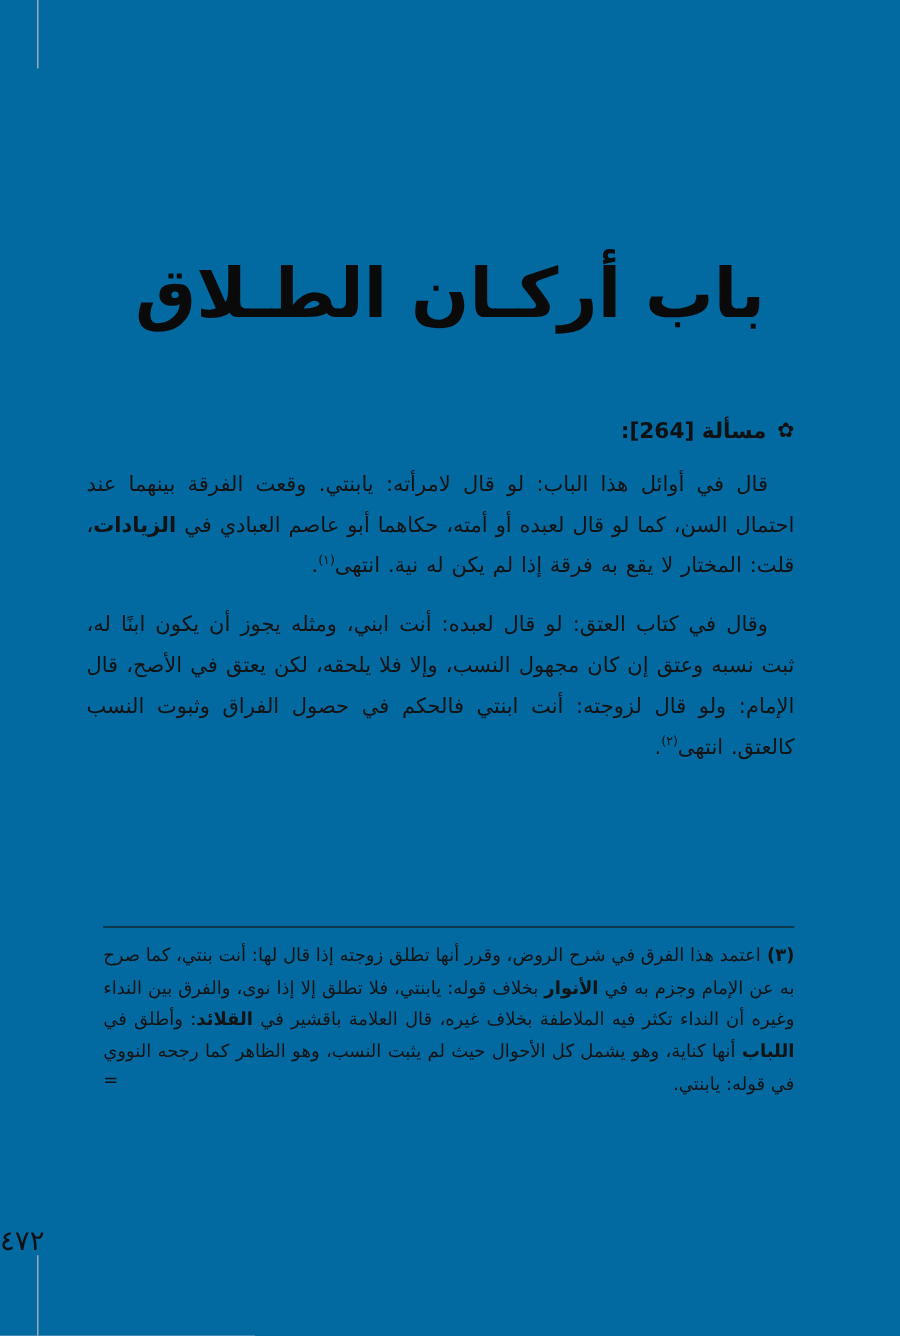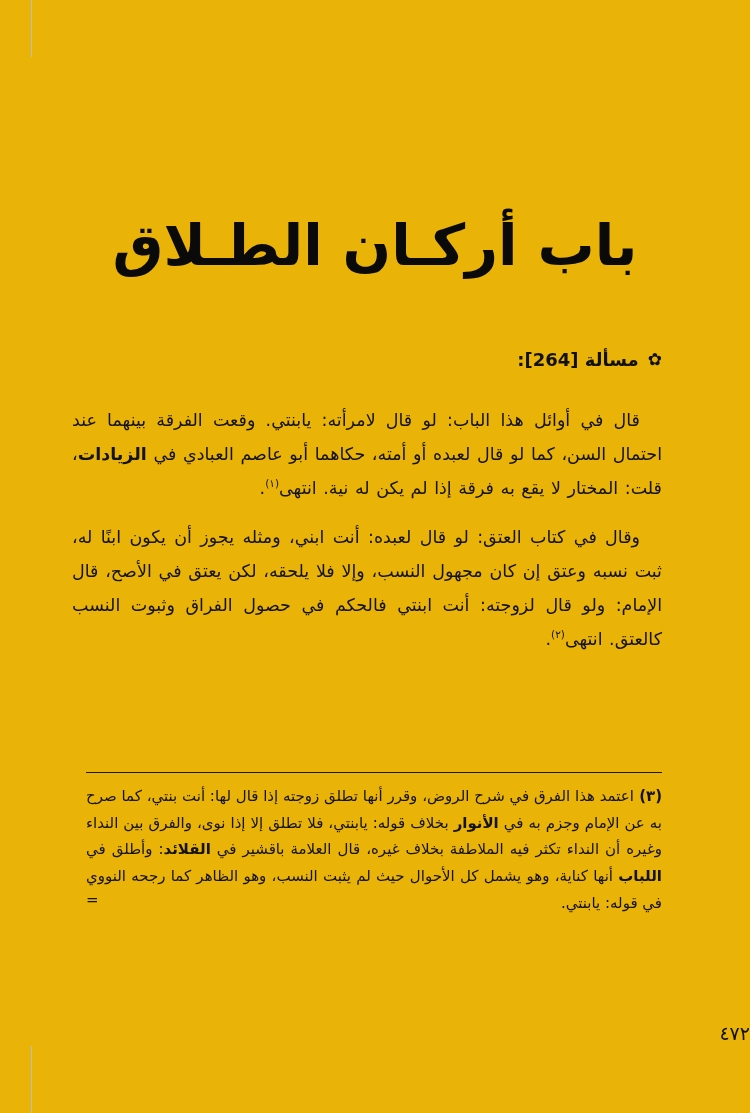--- a/index.html
+++ b/index.html
@@ -6,21 +6,21 @@
   body {
     width: 750px; height: 1113px;
     background: #ffffff;
     font-family: "DejaVu Sans", sans-serif;
     color: #131313;
     overflow: hidden;
   }
   .page {
     position: relative;
     width: 750px; height: 1113px;
-    background: #eab308;
+    background: #0369a1;
   }
   
   .scan-mark { position: absolute; width: 1px; background: #bdbdbd; left: 31px; }
   .scan-mark.top { top: 0; height: 57px; }
   .scan-mark.bottom { top: 1046px; height: 67px; }
 
   .chapter-title {
     position: absolute; top: 212px; left: 0; right: 0;
     margin: 0; padding: 0;
     text-align: center;
@@ -34,21 +34,20 @@
     position: absolute; top: 349px; right: 88px;
     direction: rtl;
     display: flex; align-items: center; gap: 9px;
     font-size: 18px; font-weight: bold; color: #111;
   }
   .flower-icon { font-size: 17px; line-height: 1; }
 
   .body-paragraphs {
     position: absolute; top: 388px; right: 88px; left: 72px;
     direction: rtl;
-    margin-top: 16px;
   }
   .body-para {
     margin: 0 0 16px 0;
     font-size: 17.5px;
     line-height: 1.93;
     text-align: justify;
     text-indent: 22px;
     word-spacing: 1px;
   }
   .body-para sup, .footnote sup { font-size: 10.5px; line-height: 0; }
@@ -68,22 +67,22 @@
     font-size: 15px;
     line-height: 1.78;
     text-align: justify;
     margin: 0 0 2px 0;
   }
   .fn-num { font-weight: bold; }
   .fn-cont { position: absolute; left: 0; bottom: 3px; font-size: 15px; }
 
   .page-number {
     position: absolute; top: 1022px; left: 0; right: 0;
-    text-align: right;
-    font-size: 19px;
+    text-align: left;
+    font-size: 23px;
     color: #111;
     letter-spacing: 2px;
   }
 </style>
 </head>
 <body>
 
 <div class="page">
 
   <div class="scan-mark top"></div>

